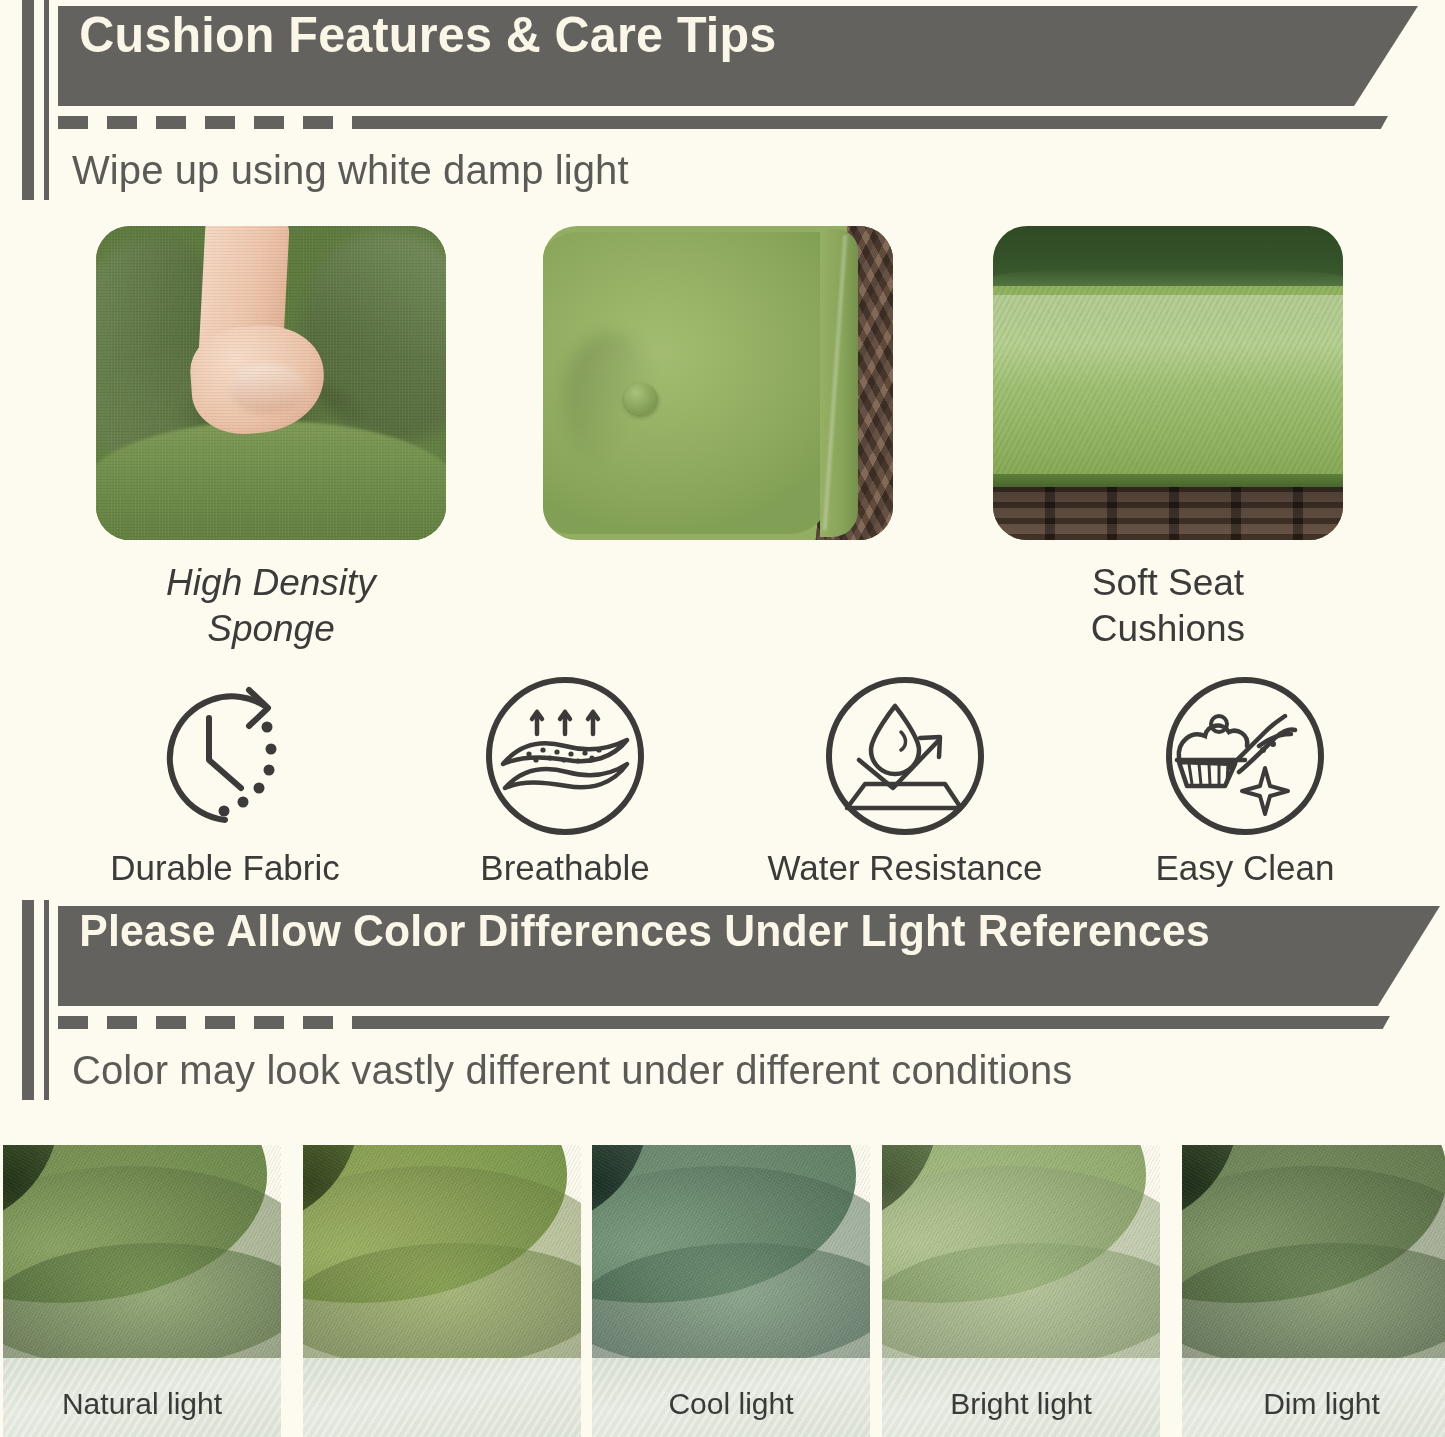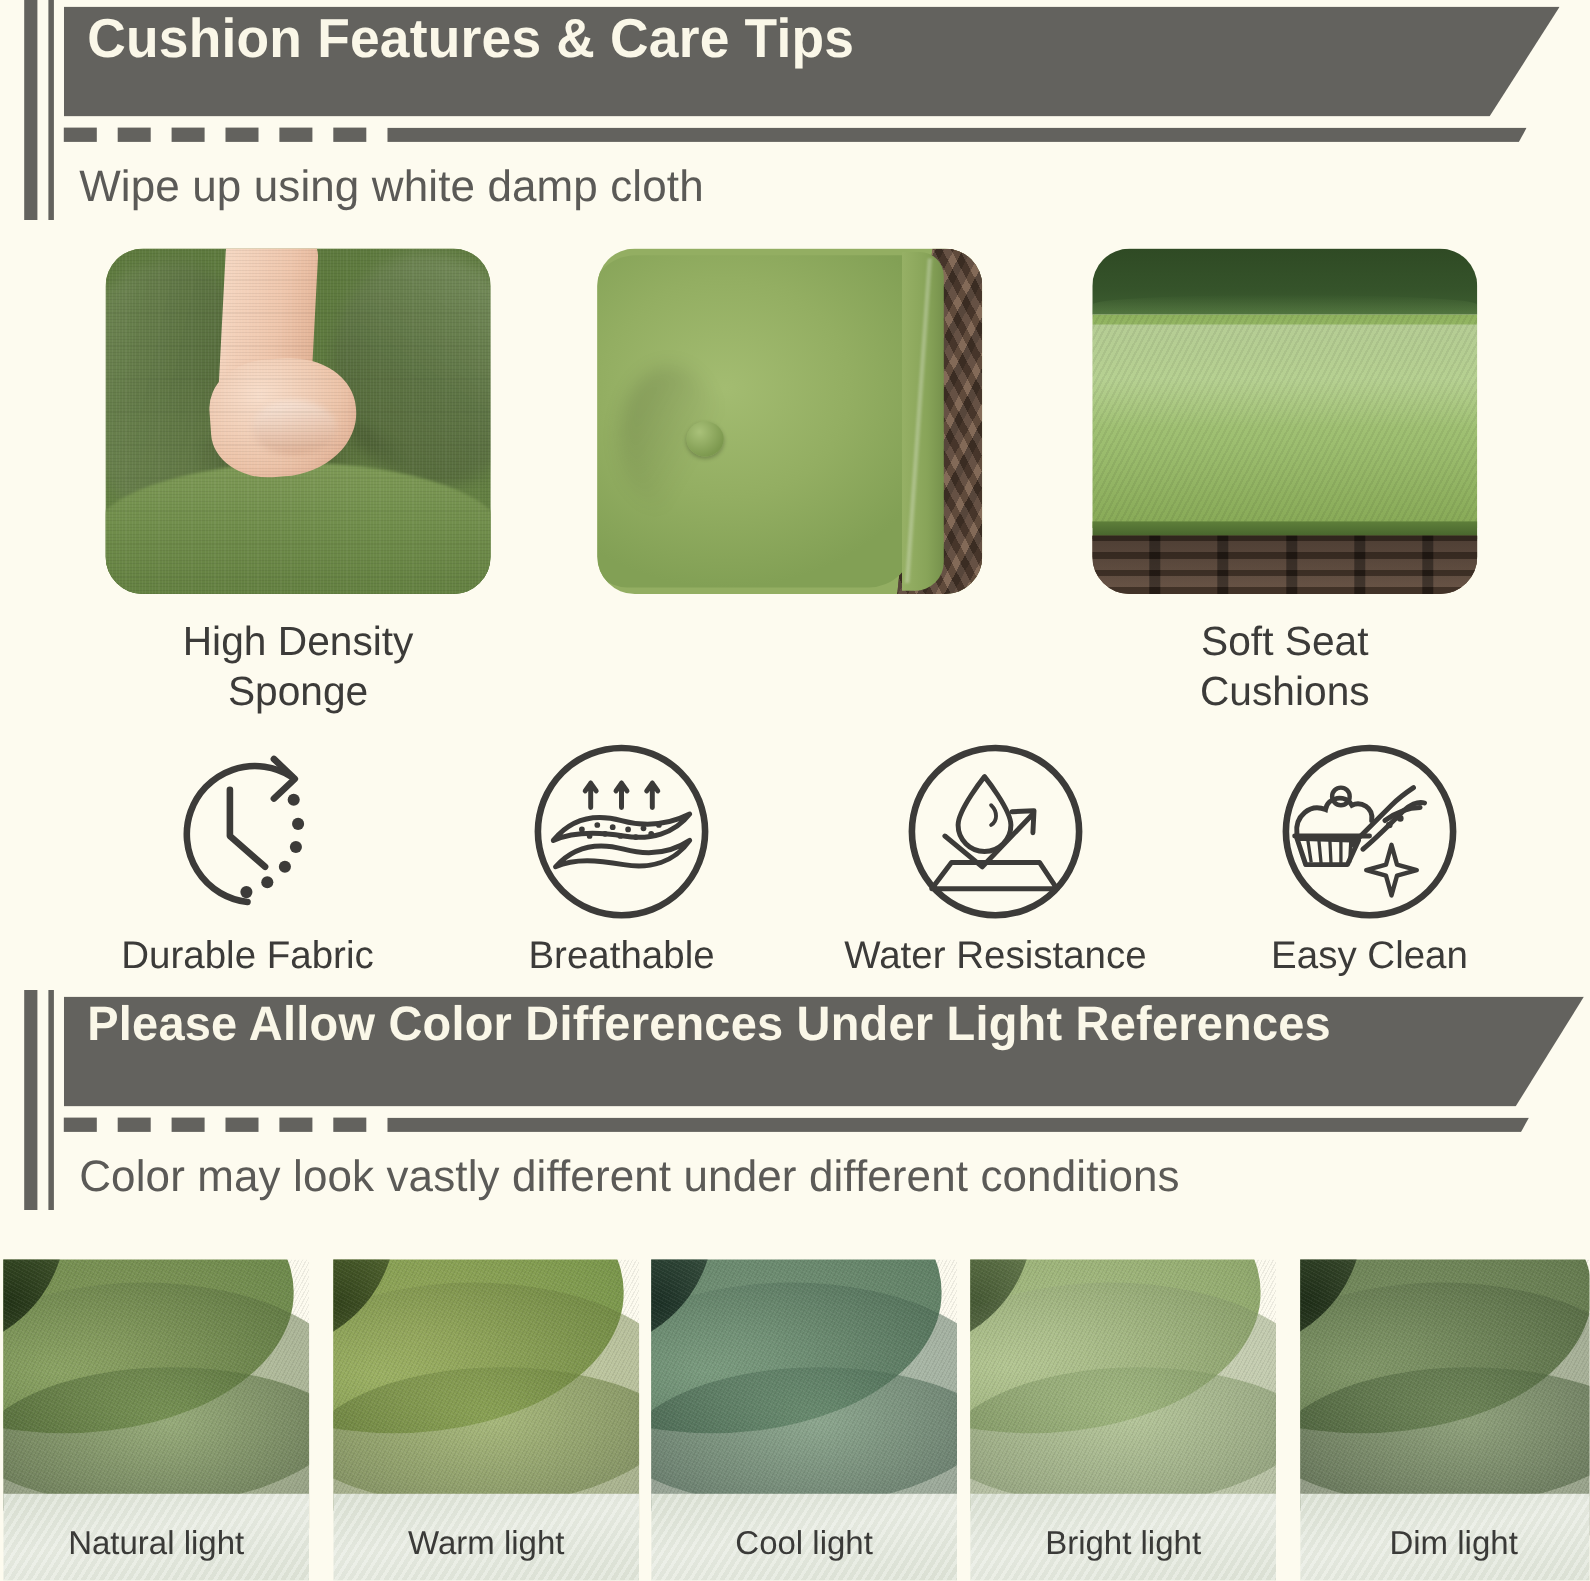--- a/index.html
+++ b/index.html
@@ -277,21 +277,21 @@
     <div class="rule" style="left:58px;top:116px;width:1330px;">
       <div class="dash" style="left:0px;width:30px;"></div>
       <div class="dash" style="left:49px;width:30px;"></div>
       <div class="dash" style="left:98px;width:30px;"></div>
       <div class="dash" style="left:147px;width:30px;"></div>
       <div class="dash" style="left:196px;width:30px;"></div>
       <div class="dash" style="left:245px;width:30px;"></div>
       <div class="solid" style="left:294px;width:1036px;clip-path:polygon(0 0,100% 0,99.3% 100%,0 100%);"></div>
     </div>
 
-    <div class="subtitle" style="left:72px;top:148px;">Wipe up using white damp cloth</div>
+    <div class="subtitle" style="left:72px;top:148px;">Wipe up using white damp light</div>
   </div>
 
   <div class="cards">
 
     <div class="card c1" style="left:96px;width:350px;">
       <div class="photo">
         <div class="base"></div>
         <div class="fold-l"></div>
         <div class="fold-r"></div>
         <div class="dent"></div>
@@ -323,21 +323,21 @@
         <div class="sheen"></div>
         <div class="texture"></div>
         <div class="lip"></div>
         <div class="wicker"></div>
         <div class="wicker-h"></div>
         <div class="shadow"></div>
       </div>
     </div>
   </div>
 
-  <div class="caption" style="left:96px;top:560px;width:350px;">High Density
+  <div class="caption" style="left:96px;top:560px;width:350px;font-style:italic;">High Density
 Sponge</div>
   <div class="caption" style="left:993px;top:560px;width:350px;">Soft Seat
 Cushions</div>
 
   <div class="feat" style="left:100px;top:672px;width:250px;">
     <span class="glyph">
       <svg width="176" height="168" viewBox="0 0 176 168" fill="none">
         <path d="M128 34 A62 62 0 1 0 88 148" stroke="#3C3B39" stroke-width="6" stroke-linecap="round" fill="none"></path>
         <path d="M112 18 L131 36 L112 54" stroke="#3C3B39" stroke-width="6" stroke-linecap="round" stroke-linejoin="round" fill="none"></path>
         <path d="M72 46 L72 88 L104 116" stroke="#3C3B39" stroke-width="6" stroke-linecap="round" stroke-linejoin="round" fill="none"></path>
@@ -452,21 +452,20 @@
       <div class="img">
         <div class="drape">
           <div class="d1" style="background:radial-gradient(ellipse at 55% 65%,#95A85C 0%,#7E9A4E 55%,#62803B 100%);"></div>
           <div class="d2" style="background:radial-gradient(ellipse at 28% 42%,rgba(168,188,110,.55),rgba(60,80,28,.42));"></div>
           <div class="d3" style="background:radial-gradient(ellipse at 48% 28%,rgba(140,165,85,.5),rgba(48,66,22,.5));"></div>
           <div class="d4" style="background:radial-gradient(circle at 80% 80%,rgba(30,45,14,.8),rgba(30,45,14,0) 70%);"></div>
           <div class="grain"></div>
         </div>
       </div>
       <div class="band"></div>
-      <div class="swlabel">Warm light</div>
     </div>
 
     <div class="sw" style="left:592px;width:278px;">
       <div class="img">
         <div class="drape">
           <div class="d1" style="background:radial-gradient(ellipse at 58% 68%,#77957A 0%,#628267 55%,#456752 100%);"></div>
           <div class="d2" style="background:radial-gradient(ellipse at 30% 40%,rgba(130,165,135,.55),rgba(28,52,40,.45));"></div>
           <div class="d3" style="background:radial-gradient(ellipse at 50% 30%,rgba(108,145,115,.5),rgba(22,44,34,.5));"></div>
           <div class="d4" style="background:radial-gradient(circle at 80% 80%,rgba(14,32,24,.85),rgba(14,32,24,0) 70%);"></div>
           <div class="grain"></div>

